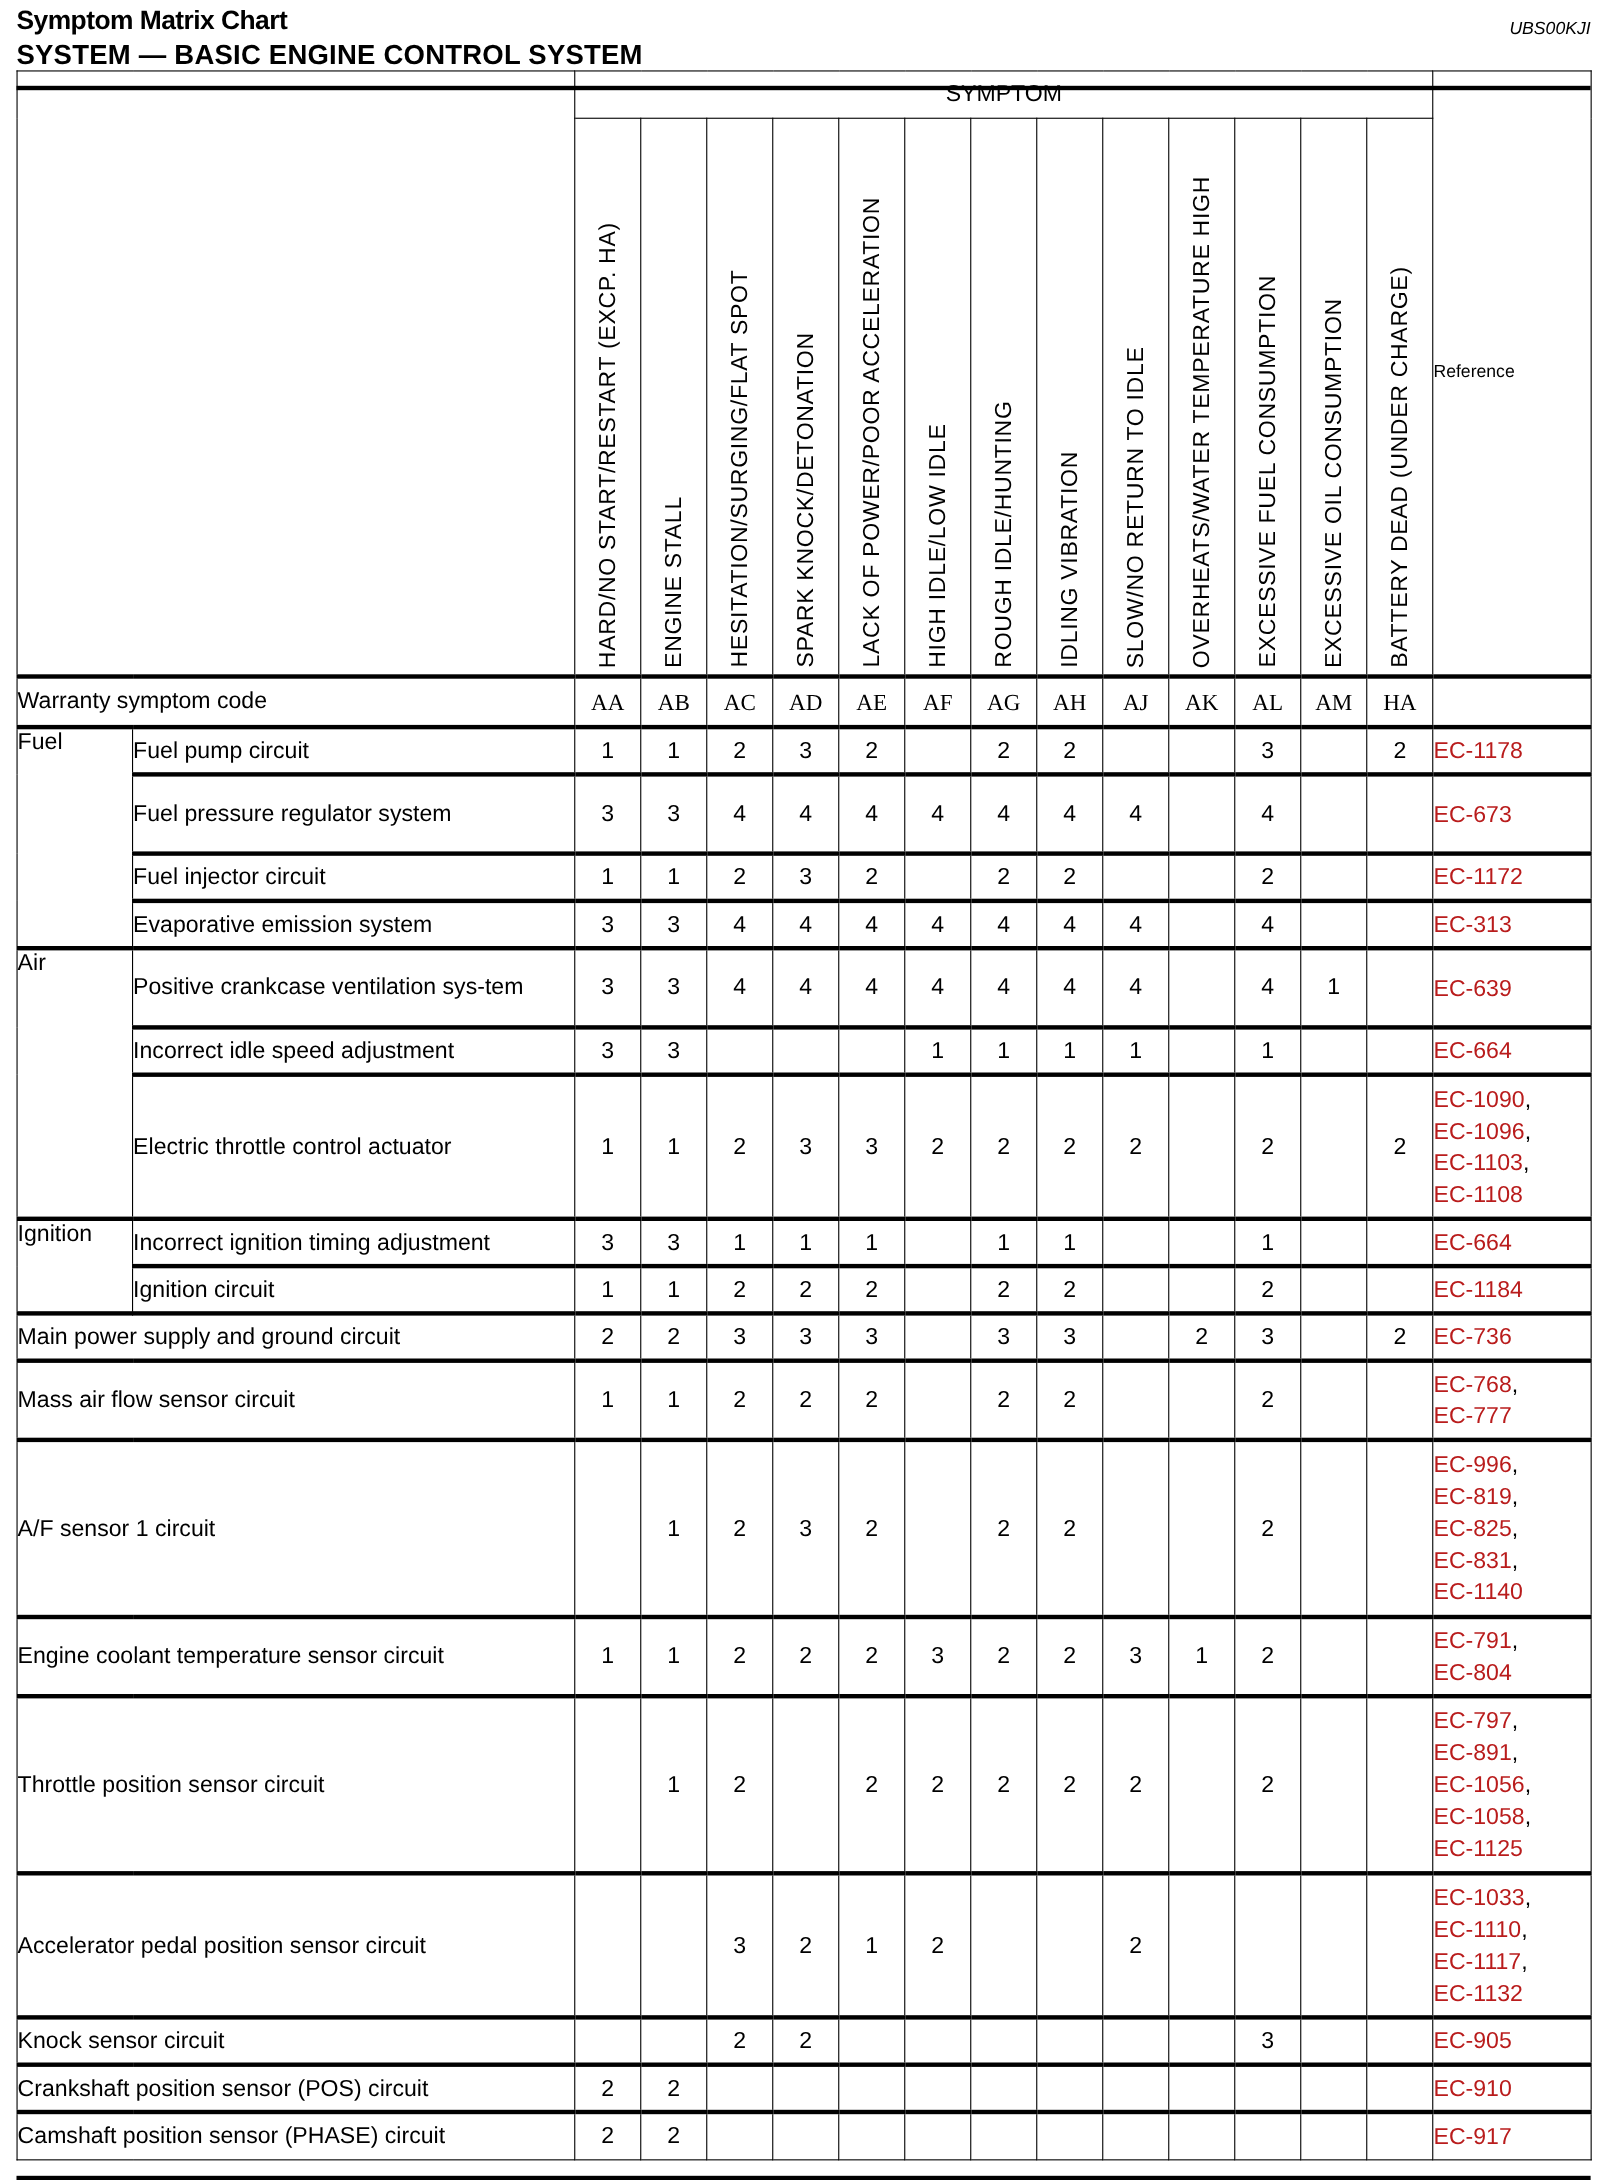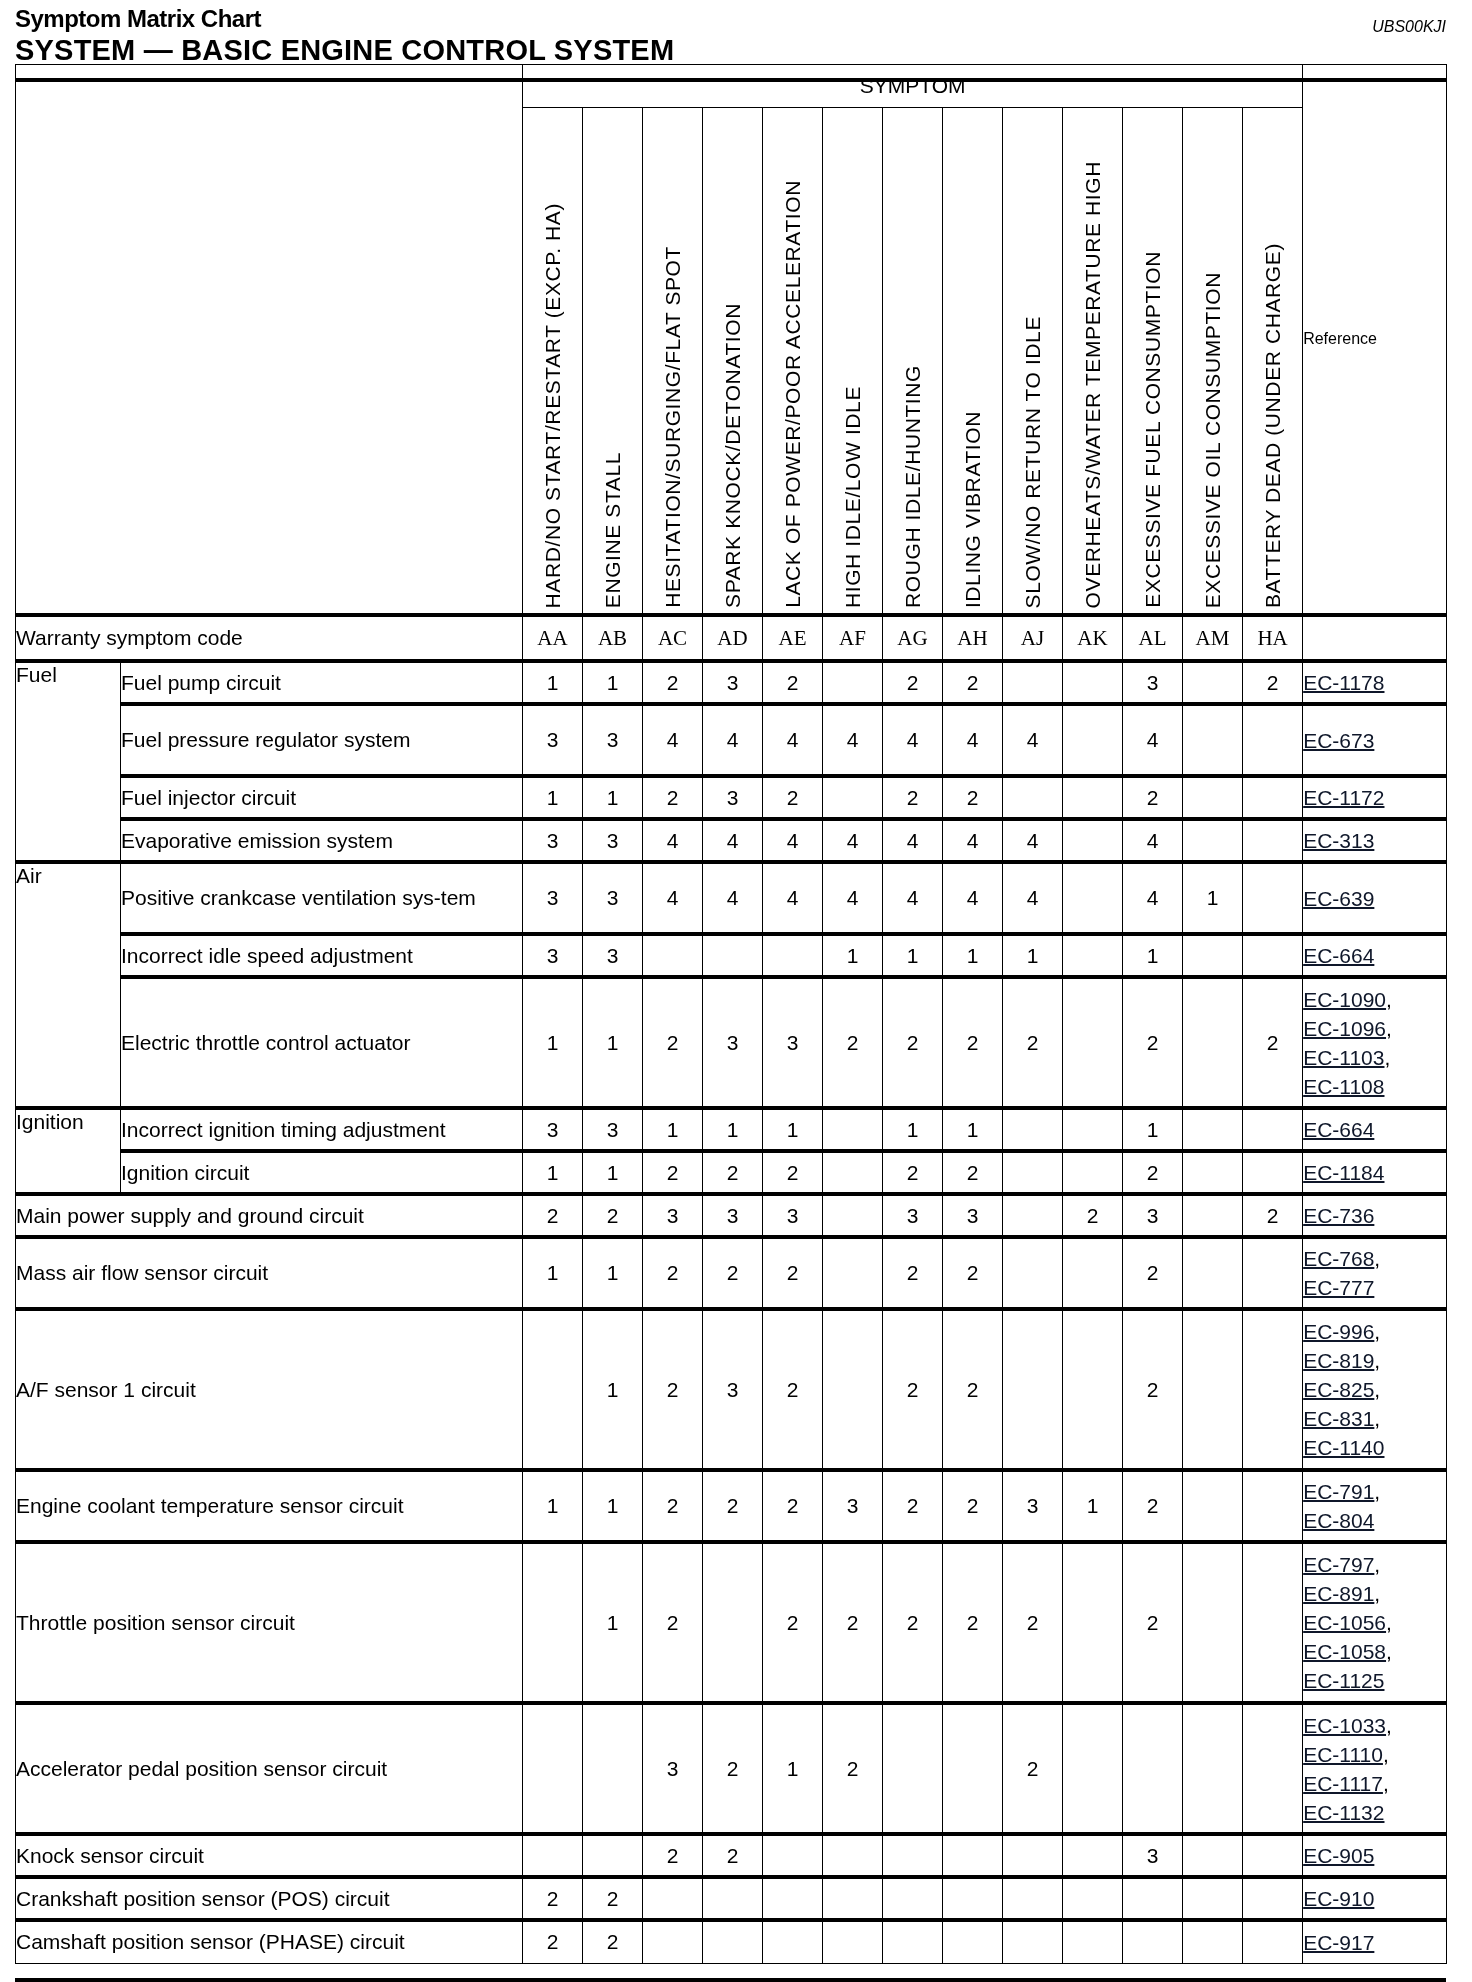--- a/index.html
+++ b/index.html
@@ -1,36 +1,36 @@
 <!DOCTYPE html>
 <html><head>
 <meta charset="utf-8">
 <style>
   html, body { margin: 0; padding: 0; background: #ffffff; }
   body { width: 1472px; height: 1982px; position: relative; overflow: hidden; font-family: "Liberation Sans", "DejaVu Sans", sans-serif; color: #000; }
   .title { position: absolute; left: 15px; top: 0px; font-size: 24px; font-weight: bold; letter-spacing: -0.5px; line-height: 38px; }
-  .subtitle { position: absolute; left: 15px; top: 34px; font-size: 29px; font-weight: bold; line-height: 32px; letter-spacing: 0.2px; }
+  .subtitle { position: absolute; left: 15px; top: 34px; font-size: 25px; font-weight: bold; line-height: 32px; letter-spacing: 0.2px; }
   .docid { position: absolute; right: 26px; top: 18px; font-size: 16px; font-style: italic; }
   table.matrix { position: absolute; left: 15px; top: 64px; width: 1431px; border-collapse: collapse; table-layout: fixed; font-size: 21px; padding-left: 14px; }
   table.matrix td, table.matrix th { border: 1px solid #000; padding: 0; font-weight: normal; }
   table.matrix tr.thick-top > td { border-top: 4px solid #000; }
   .top-rule { position: absolute; left: 15px; top: 78px; width: 1431px; height: 4px; background: #000; }
   .bottom-rule { position: absolute; left: 15px; height: 4px; width: 1431px; background: #000; }
   th.symptom-band { height: 42px; text-align: center; font-size: 21px; border-bottom: 3px solid #000; }
   th.blank-corner { border-left: none; border-top: none; border-bottom: none; }
   th.ref-head { text-align: left; padding-left: 15px; font-size: 16px; border-right: none; border-top: none; }
   th.vhead { height: 505px; vertical-align: bottom; padding-bottom: 14px; }
   .vtext { writing-mode: vertical-rl; transform: rotate(180deg); white-space: nowrap; font-size: 21px; letter-spacing: 0.6px; display: inline-block; }
   td.code { text-align: center; height: 42px; font-family: Liberation Serif, serif; }
   td.cat { vertical-align: top; padding: 10px 0 0 10px; border-right: 1px solid #000; }
   td.item { padding: 0 10px 0 12px; line-height: 28px; }
   td.item-wide { padding: 0 10px 0 10px; line-height: 28px; }
   td.val { text-align: center; }
   td.ref { padding-left: 14px; border-right: none; line-height: 29px; }
-  td.ref a { color: #0f172a; text-decoration: underline; text-decoration-thickness: 2px; }
+  td.ref a { color: #b91c1c; text-decoration-thickness: 2px; }
   td.wlabel { padding-left: 10px; }
   col.c-cat { width: 105px; }
   col.c-item { width: 402px; }
   col.c-sym { width: 60px; }
   col.c-ref { width: 144px; }
 </style>
 </head>
 <body>
 
 <div class="title">Symptom Matrix Chart</div>

